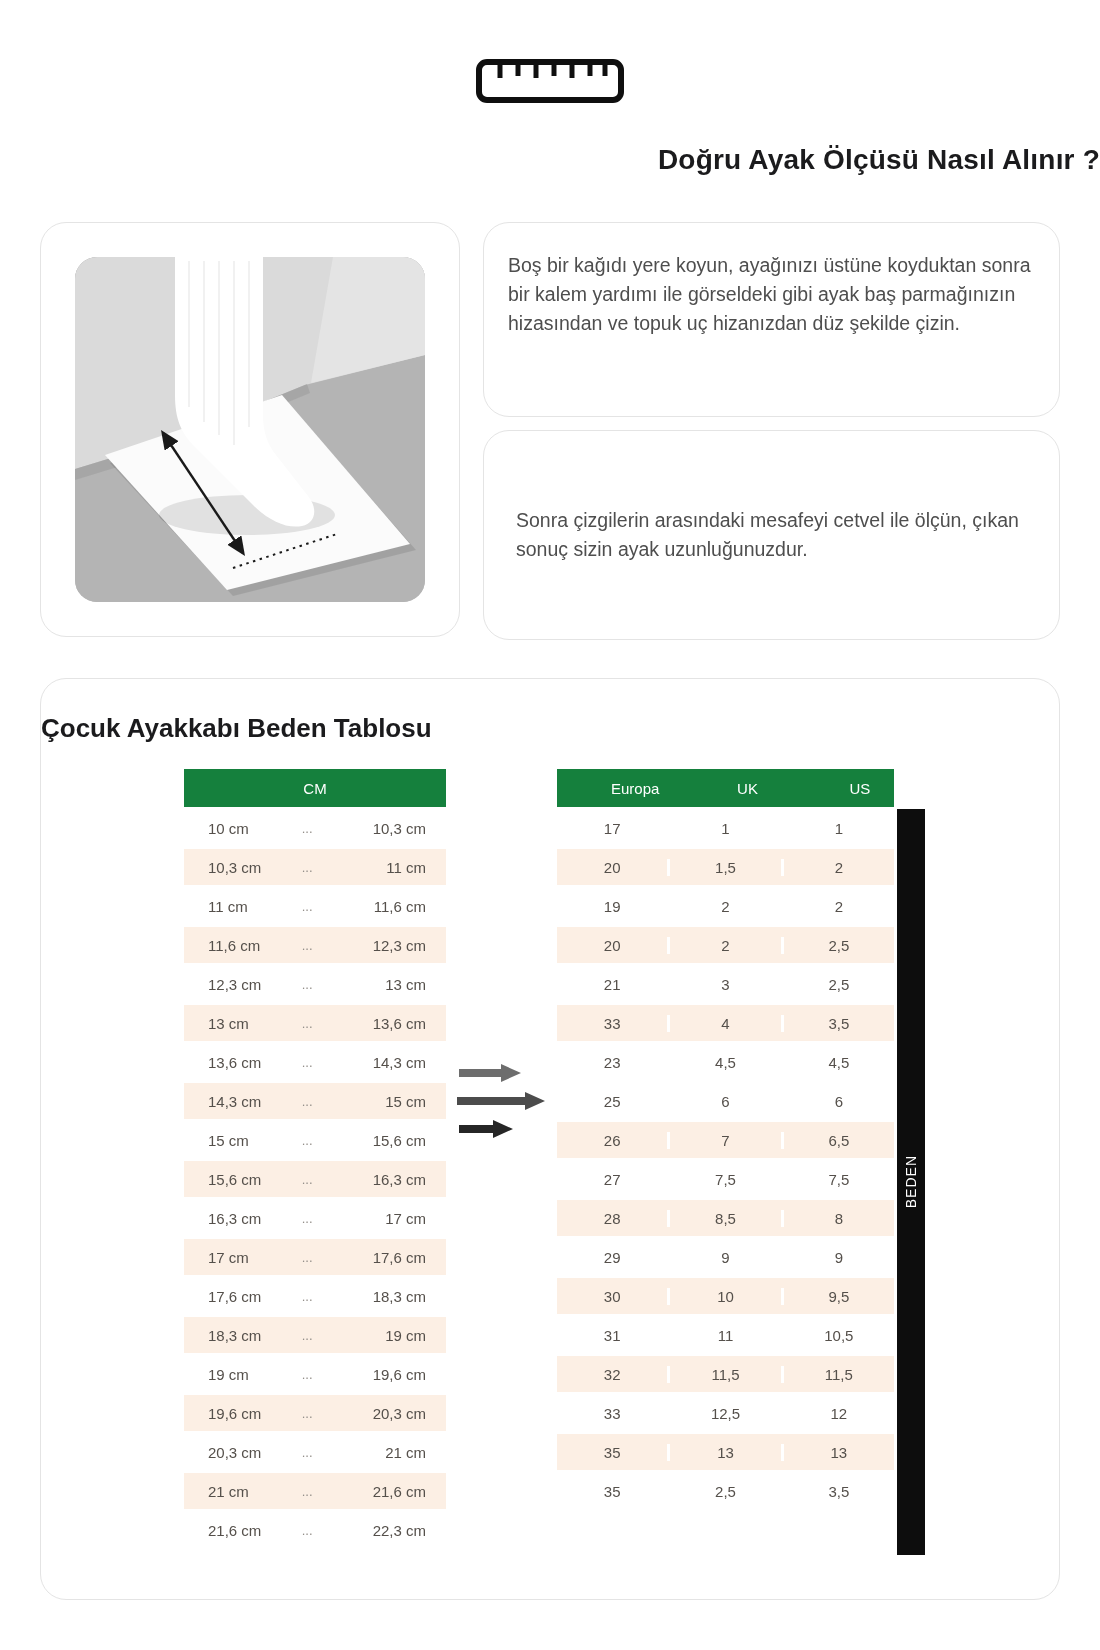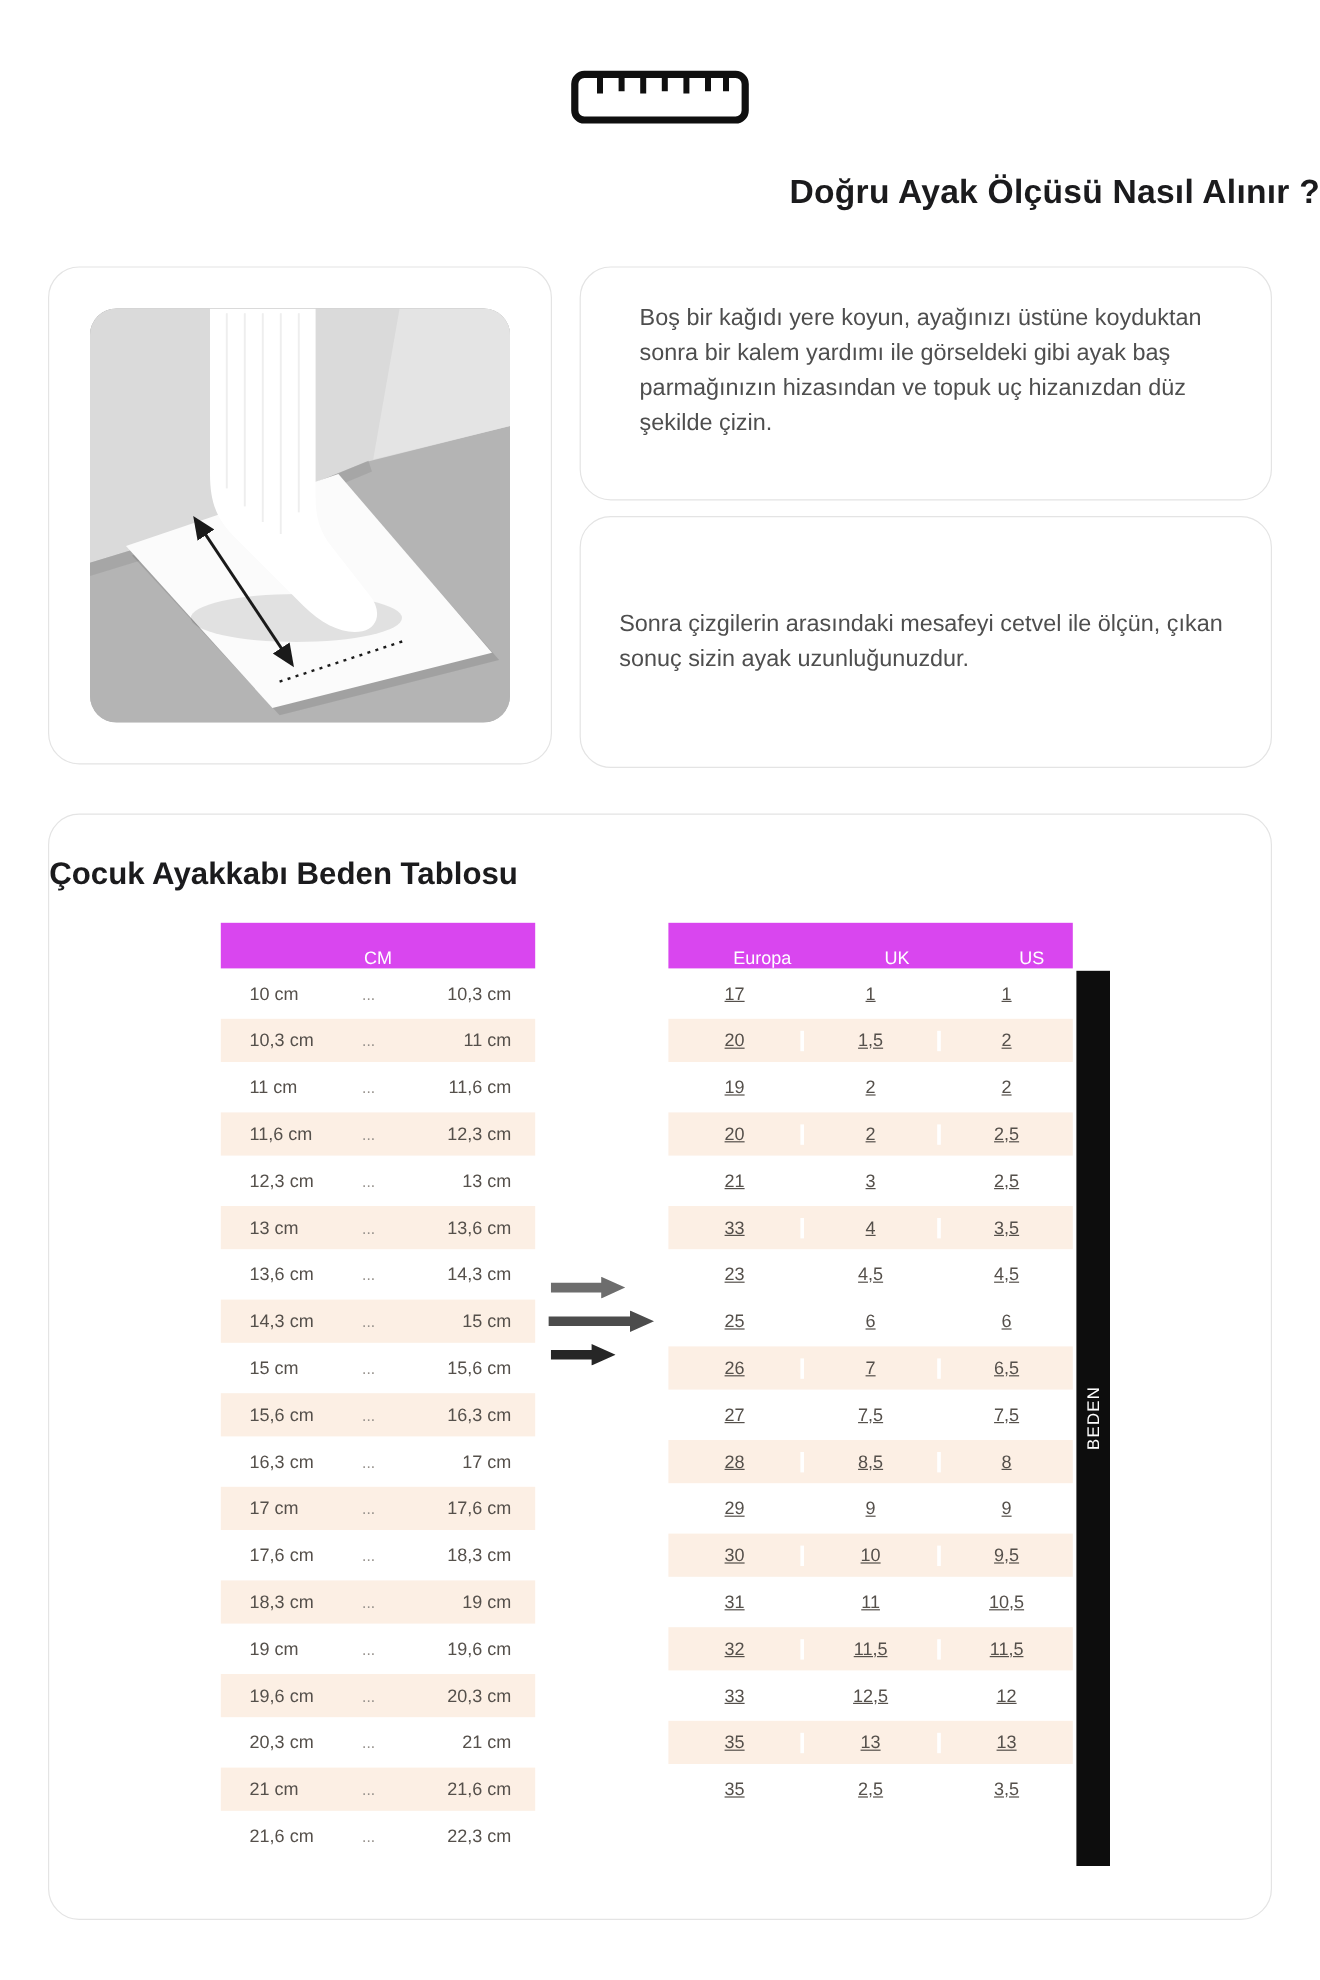--- a/index.html
+++ b/index.html
@@ -33,55 +33,55 @@
   }
   .photo-card {
     width:420px; height:415px;
     padding:34px; flex:none;
   }
   .photo-frame {
     width:350px; height:345px; border-radius:22px; overflow:hidden;
     background:#b6b6b6;
   }
   .right-col { flex:1; display:flex; flex-direction:column; gap:13px; }
-  .text-card-1 { height:195px; padding:28px 49px; }
+  .text-card-1 { height:195px; padding:28px 24px; }
   .text-card-2 { height:210px; padding:0 32px; display:flex; align-items:center; }
   .instr-text {
     font-size:19.5px; line-height:29px; color:#4e4e4e;
   }
 
   
   .table-card {
     position:absolute; left:40px; top:678px;
     width:1020px; height:922px;
     border:1px solid #e4e4e4; border-radius:26px; background:#fff;
   }
   .table-title {
     text-align:left; padding-top:34px;
     font-size:26px; font-weight:bold; color:#1b1b1d;
   }
   .cm-table  { position:absolute; left:143px; top:90px; width:262px; }
   .size-table{ position:absolute; left:516px; top:90px; width:337px; }
 
   .thead {
-    display:flex; align-items:flex-end; height:38px;
-    background:#d946ef; color:#fff; font-size:15px;
+    display:flex; align-items:center; height:38px;
+    background:#15803d; color:#fff; font-size:15px;
   }
   .thead.center { justify-content:center; }
   .thead .hcell { flex:1; text-align:center;margin-left:44px; }
 
   .trow {
     display:flex; align-items:center; height:36px; margin-top:3px;
     background:#ffffff; font-size:15px; color:#55504b;
   }
   .trow.alt { background:#fcefe4; }
   .c-from { width:40%; padding-left:24px; }
   .c-dots { width:14%; text-align:center; color:#948f8a; font-size:13px; }
   .c-to   { width:46%; text-align:right; padding-right:20px; }
-  .sz-cell { flex:1; text-align:center;text-decoration:underline; }
+  .sz-cell { flex:1; text-align:center; }
   .trow .sz-cell:not(:last-child) { border-right:3px solid #ffffff; }
 
   .beden-bar {
     position:absolute; left:856px; top:130px;
     width:28px; height:746px; background:#0d0d0d;
     display:flex; align-items:center; justify-content:center;
   }
   .beden-label {
     color:#ffffff; font-size:14px; letter-spacing:1px;
     writing-mode:vertical-rl; transform:rotate(180deg);

